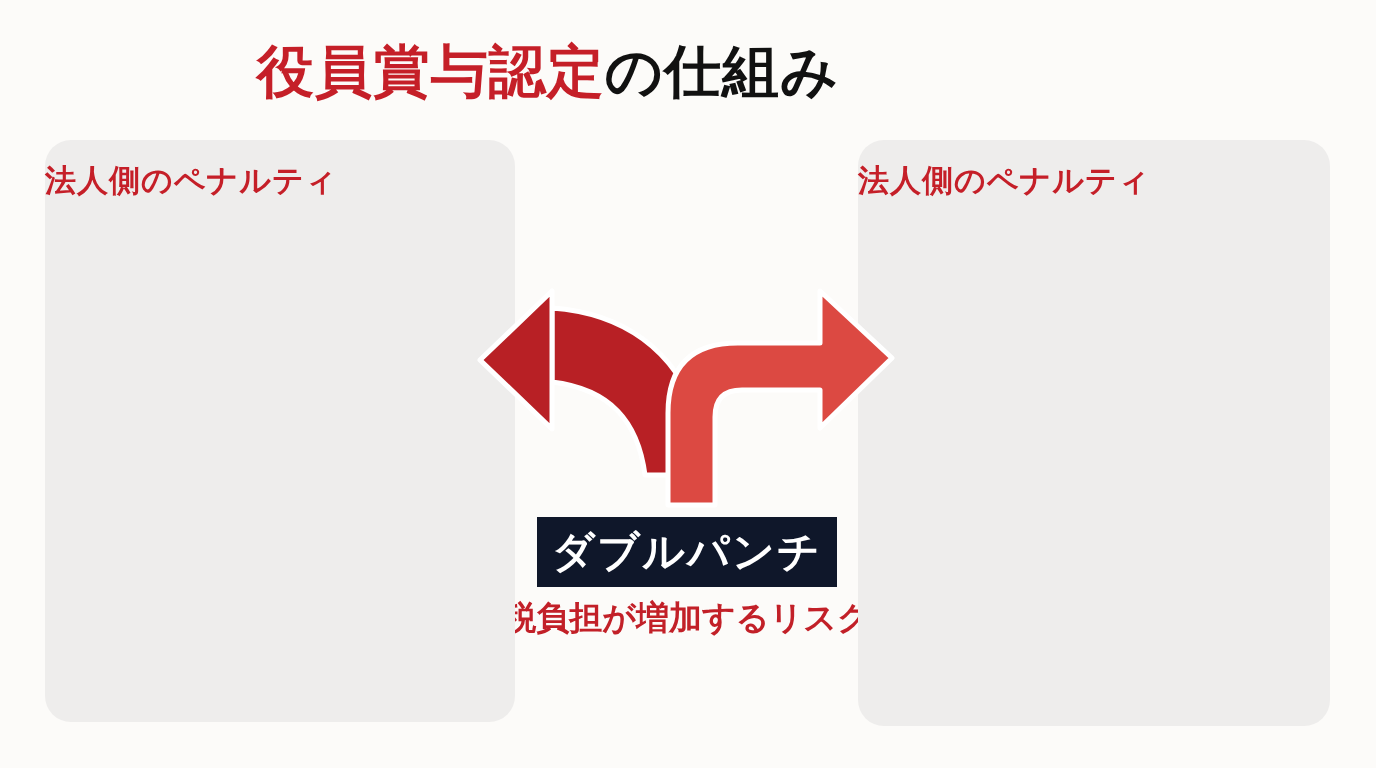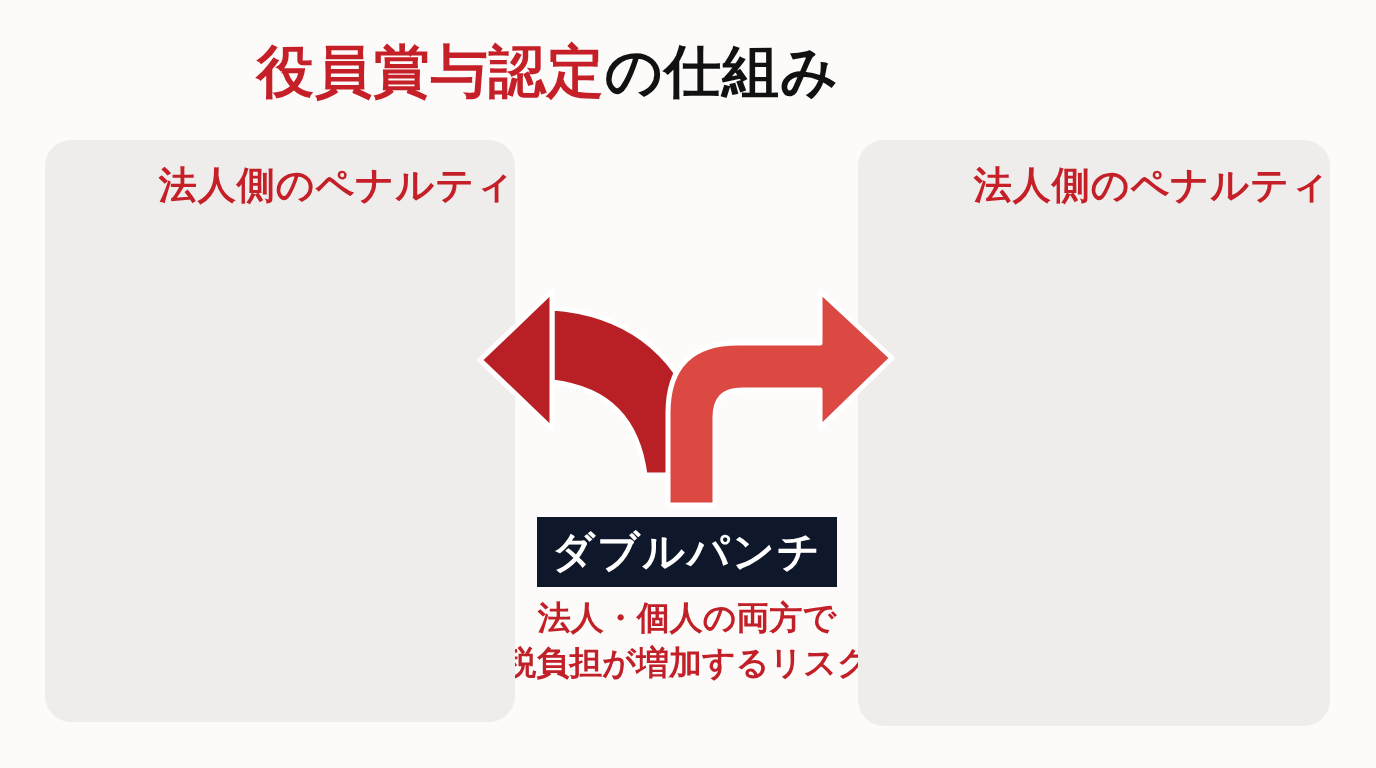--- a/index.html
+++ b/index.html
@@ -10,21 +10,21 @@
   
   .page-title { left:0; top:34px; width:1096px; text-align:center;
                 font-size:57px; font-weight:800; letter-spacing:1px; }
   .title-red { color:#c51f28; }
   .title-black { color:#111; }
 
   
   .panel { background:#eeedec; border-radius:26px; z-index:1; }
   .panel-left  { left:45px;  top:140px; width:470px; height:582px; }
   .panel-right { left:858px; top:140px; width:472px; height:586px; }
-  .panel-title { width:100%; text-align:right; font-size:38px; font-weight:800;
+  .panel-title { width:100%; text-align:left; font-size:31px; font-weight:800;
                  color:#c51f28; letter-spacing:1px; }
 
   .item-text { font-size:31px; font-weight:800; color:#161616; letter-spacing:0.5px; line-height:46px; }
   .badge { width:47px; height:47px; }
   .icon-label { font-size:28px; font-weight:800; color:#161616; text-align:center; }
 
   
   .fork { left:440px; top:283px; width:480px; height:230px; z-index:3; }
   .banner { left:537px; top:517px; width:300px; height:70px; background:#0f172a;
             color:#fff; font-size:42px; font-weight:800; text-align:center;
@@ -157,21 +157,20 @@
   <g fill="#b82025" stroke="#fff" stroke-width="5" stroke-linejoin="round">
     <path d="M112 25 C182 30 236 66 258 135 L258 192 L205 192 C198 138 170 106 112 99 Z"></path>
     <path d="M40 77 L112 8 L112 146 Z"></path>
   </g>
 
   <path d="M228 222 L228 130 Q228 60 298 60 L380 60 L380 8 L452 75 L380 145 L380 107 L302 107 Q275 107 275 134 L275 222 Z" fill="#dc4942" stroke="#fff" stroke-width="5" stroke-linejoin="round"></path>
 </svg>
 
 <div class="abs banner">ダブルパンチ</div>
 <div class="abs risk-text">
-  <div>法人・個人の両方で</div>
   <div>税負担が増加するリスク</div>
 </div>
 
 <div class="abs panel panel-right">
   <div class="abs panel-title" style="top:20px;">法人側のペナルティ</div>
 </div>
 
 <svg class="abs badge" style="left:905px; top:238px;" viewBox="0 0 48 48">
   <circle cx="24" cy="24" r="22" fill="#c41e26"></circle>
   <polyline points="10,32 19,22 25,27 33,17" fill="none" stroke="#fff" stroke-width="5" stroke-linejoin="round" stroke-linecap="round"></polyline>

